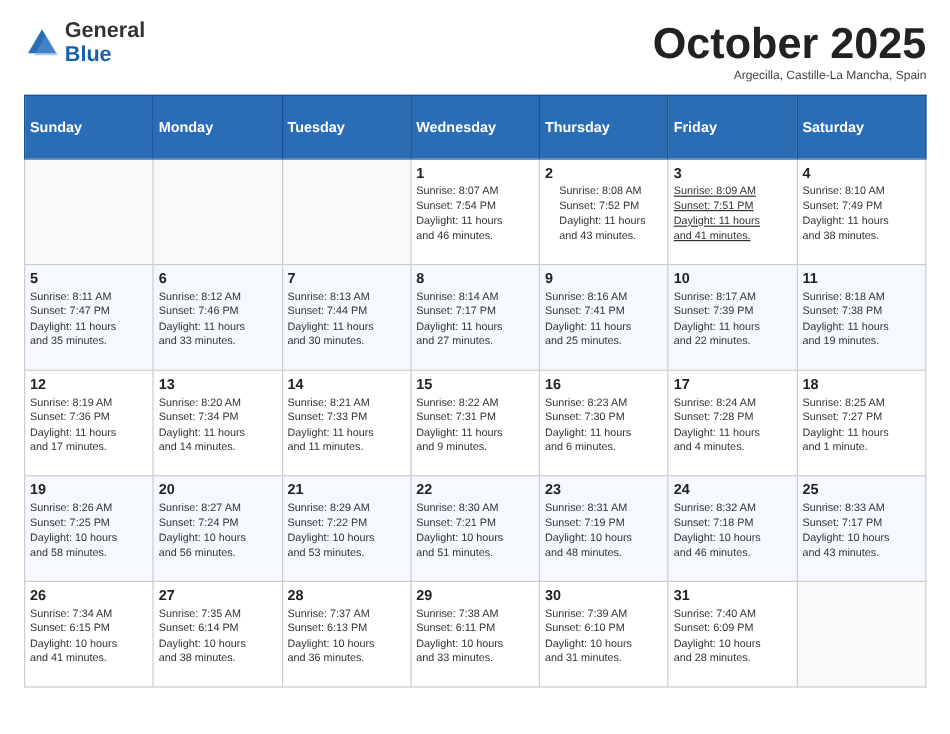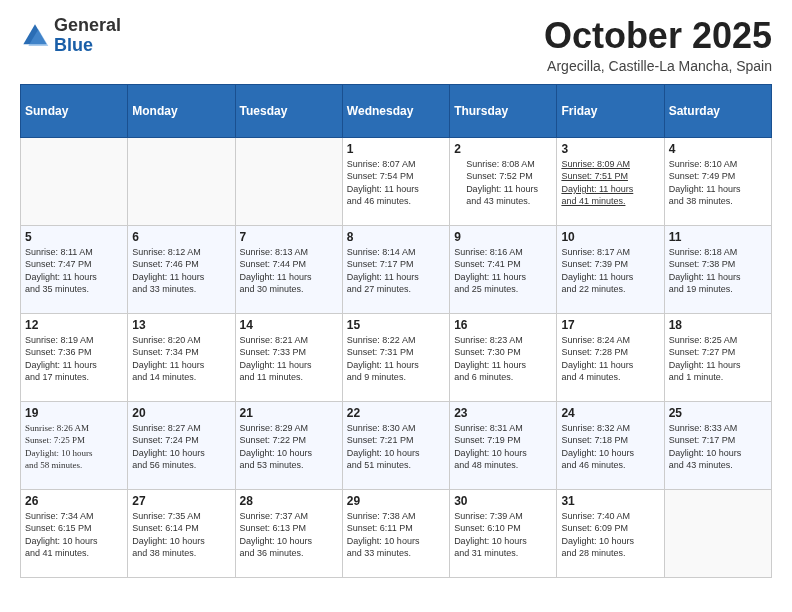--- a/index.html
+++ b/index.html
@@ -42,21 +42,21 @@
     .title-block {
       text-align: right;
     }
     .month-title {
       font-size: 36px;
       font-weight: bold;
       color: #222;
       line-height: 1.1;
     }
     .location {
-      font-size: 14px;
+      font-size: 10px;
       color: #444;
       margin-top: 2px;
     }
     .calendar {
       flex: 1;
       border: 1px solid #ccc;
       border-collapse: collapse;
       width: 100%;
       table-layout: fixed;
     }
@@ -265,21 +265,21 @@
             <div class="day-number">18</div>
             <div class="day-info" style="white-space: pre-line;">Sunrise: 8:25 AM
 Sunset: 7:27 PM
 Daylight: 11 hours
 and 1 minute.</div>
           </td>
         </tr>
         <tr>
           <td>
             <div class="day-number">19</div>
-            <div class="day-info" style="white-space: pre-line; font-family: Liberation Serif, serif;">Sunrise: 8:26 AM
+            <div class="day-info" style="white-space: pre-line;">Sunrise: 8:26 AM
 Sunset: 7:25 PM
 Daylight: 10 hours
 and 58 minutes.</div>
           </td>
           <td>
             <div class="day-number">20</div>
             <div class="day-info" style="white-space: pre-line;">Sunrise: 8:27 AM
 Sunset: 7:24 PM
 Daylight: 10 hours
 and 56 minutes.</div>

